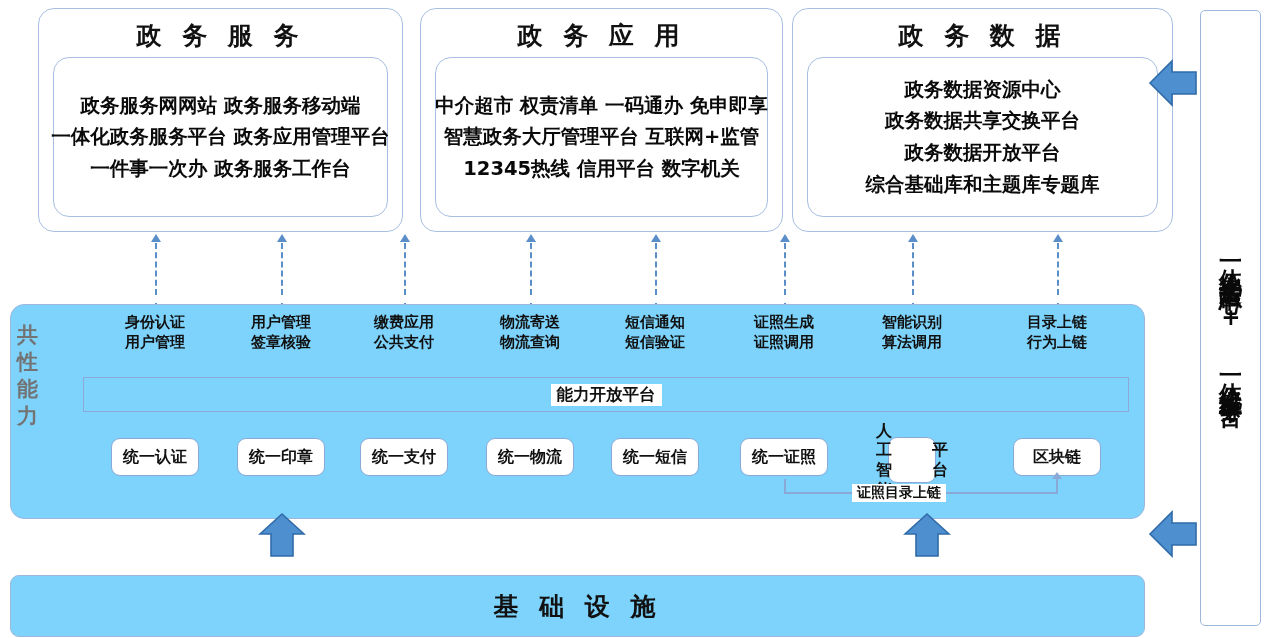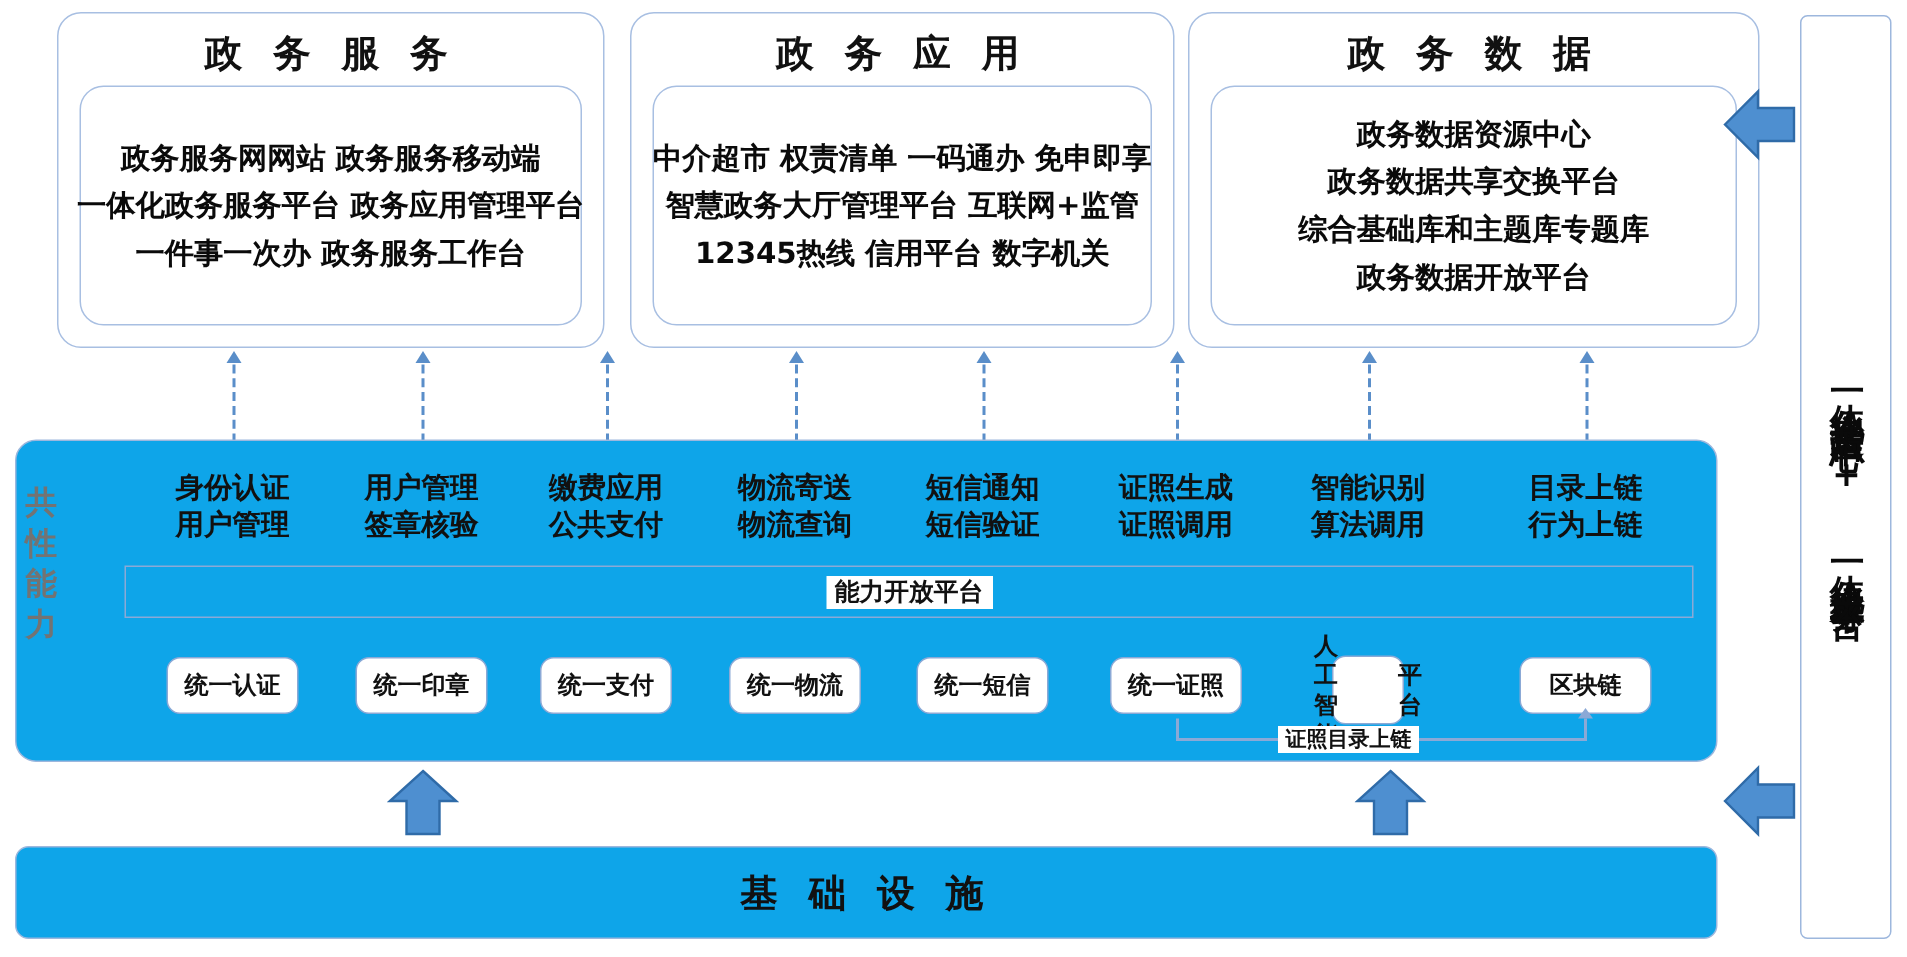--- a/index.html
+++ b/index.html
@@ -1,42 +1,42 @@
 <!DOCTYPE html>
 <html><head>
 <meta charset="utf-8">
 <style>
   html,body{margin:0;padding:0;background:#ffffff;}
   body{font-family:"DejaVu Sans","Liberation Sans",sans-serif;}
   #stage{position:relative;width:1271px;height:638px;background:#fff;overflow:hidden;}
 
   
-  .panel{position:absolute;box-sizing:border-box;background:#0ea5e9;
-         border:1.6px solid #9db7dd;border-radius:14px;}
+  .panel{position:absolute;box-sizing:border-box;background:#7dd3fc;
+         border:1.6px solid #9db7dd;border-radius:14px;margin-top:11px;}
   .panel.sq{border-radius:9px;}
 
   
   .group{position:absolute;box-sizing:border-box;border:1.6px solid #a8bfe2;
          border-radius:16px;background:#fff;margin-left:28px;}
   .group-title{position:absolute;left:0;right:0;top:10px;text-align:center;
         font-size:25px;font-weight:bold;color:#111;letter-spacing:6px;
         white-space:nowrap;}
   .group-body{position:absolute;left:14px;right:14px;top:48px;bottom:14px;
         box-sizing:border-box;border:1.6px solid #a8bfe2;border-radius:16px;
         display:flex;flex-direction:column;align-items:center;justify-content:center;
         background:#fff;}
   .group-body div{font-size:19.5px;font-weight:bold;color:#0a0a0a;line-height:1.62;
         white-space:nowrap;}
 
   
   #capability{position:absolute;left:10px;top:293px;width:1135px;height:215px;}
   .vlabel{position:absolute;font-size:21px;font-weight:bold;color:#737373;
         width:30px;text-align:left;line-height:1.28;word-break:break-all;}
 
-  .col-head{position:absolute;text-align:center;font-size:19px;font-weight:bold;
+  .col-head{position:absolute;text-align:center;font-size:15px;font-weight:bold;
         color:#111;line-height:1.3;white-space:nowrap;transform:translateX(-50%);}
 
   
   .dash{position:absolute;width:0;border-left:2.3px dashed #5a8ec9;}
   .dash-head{position:absolute;width:0;height:0;
         border-left:5.5px solid transparent;border-right:5.5px solid transparent;
         border-bottom:8px solid #5a8ec9;transform:translateX(-50%);}
 
   
   #openbar{position:absolute;left:83px;top:377px;width:1046px;height:35px;
@@ -97,22 +97,22 @@
       <div>智慧政务大厅管理平台 互联网+监管</div>
       <div>12345热线 信用平台 数字机关</div>
     </div>
   </div>
 
   <div class="group" style="left:764px;top:8px;width:381px;height:224px;">
     <div class="group-title">政 务 数 据</div>
     <div class="group-body">
       <div>政务数据资源中心</div>
       <div>政务数据共享交换平台</div>
+      <div>政务数据开放平台</div>
       <div>综合基础库和主题库专题库</div>
-      <div>政务数据开放平台</div>
     </div>
   </div>
 
   <div id="dashlayer">
       <div class="dash" style="left: 155px; top: 243px; height: 52px;"></div>
       <div class="dash-head" style="left: 156px; top: 234px;"></div>
       <div class="dash" style="left: 155px; top: 303px; height: 133px;"></div>
       <div class="dash" style="left: 281px; top: 243px; height: 52px;"></div>
       <div class="dash-head" style="left: 282px; top: 234px;"></div>
       <div class="dash" style="left: 281px; top: 303px; height: 133px;"></div>

